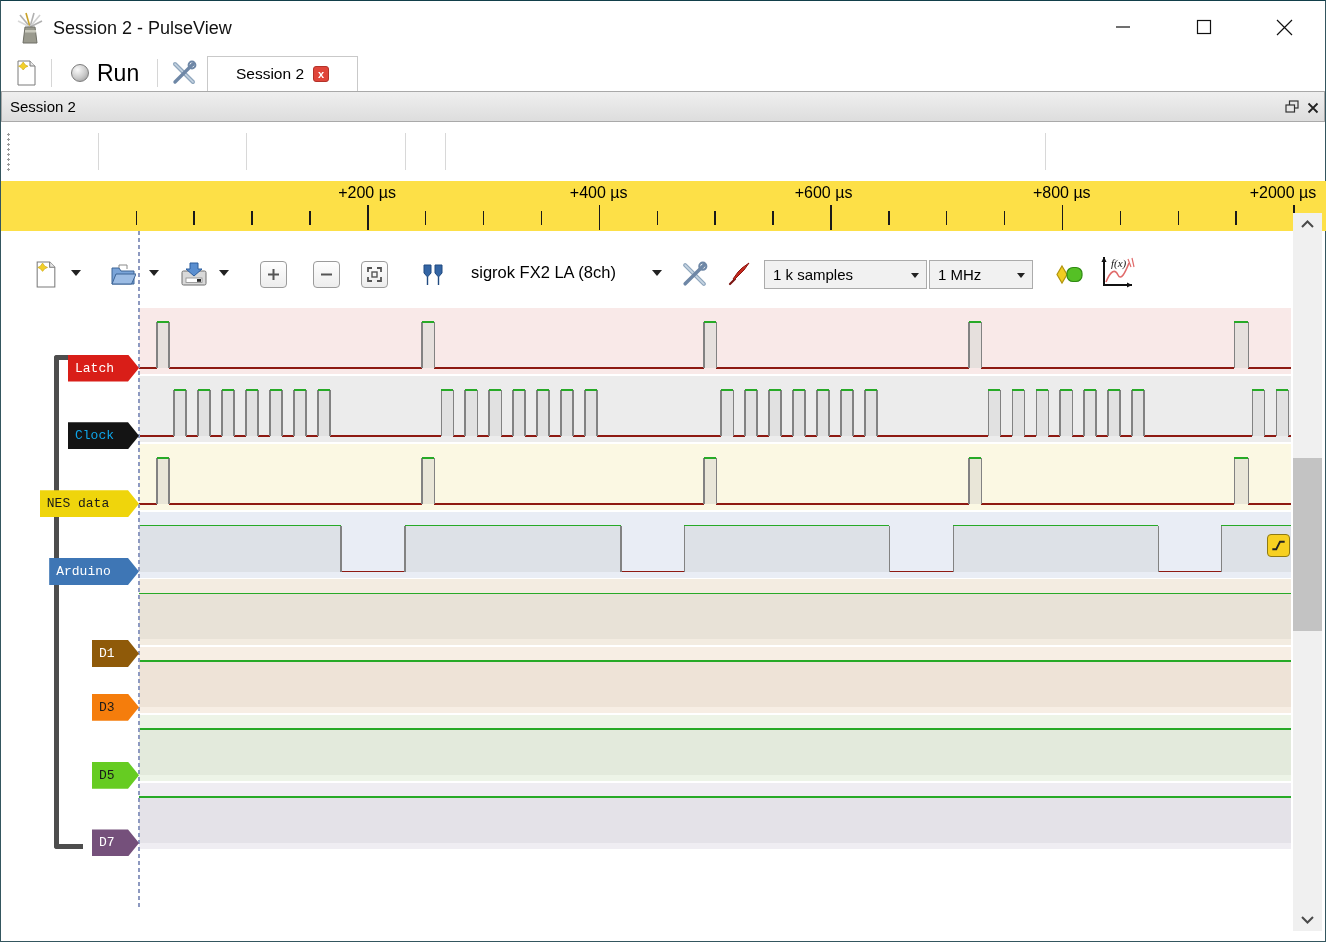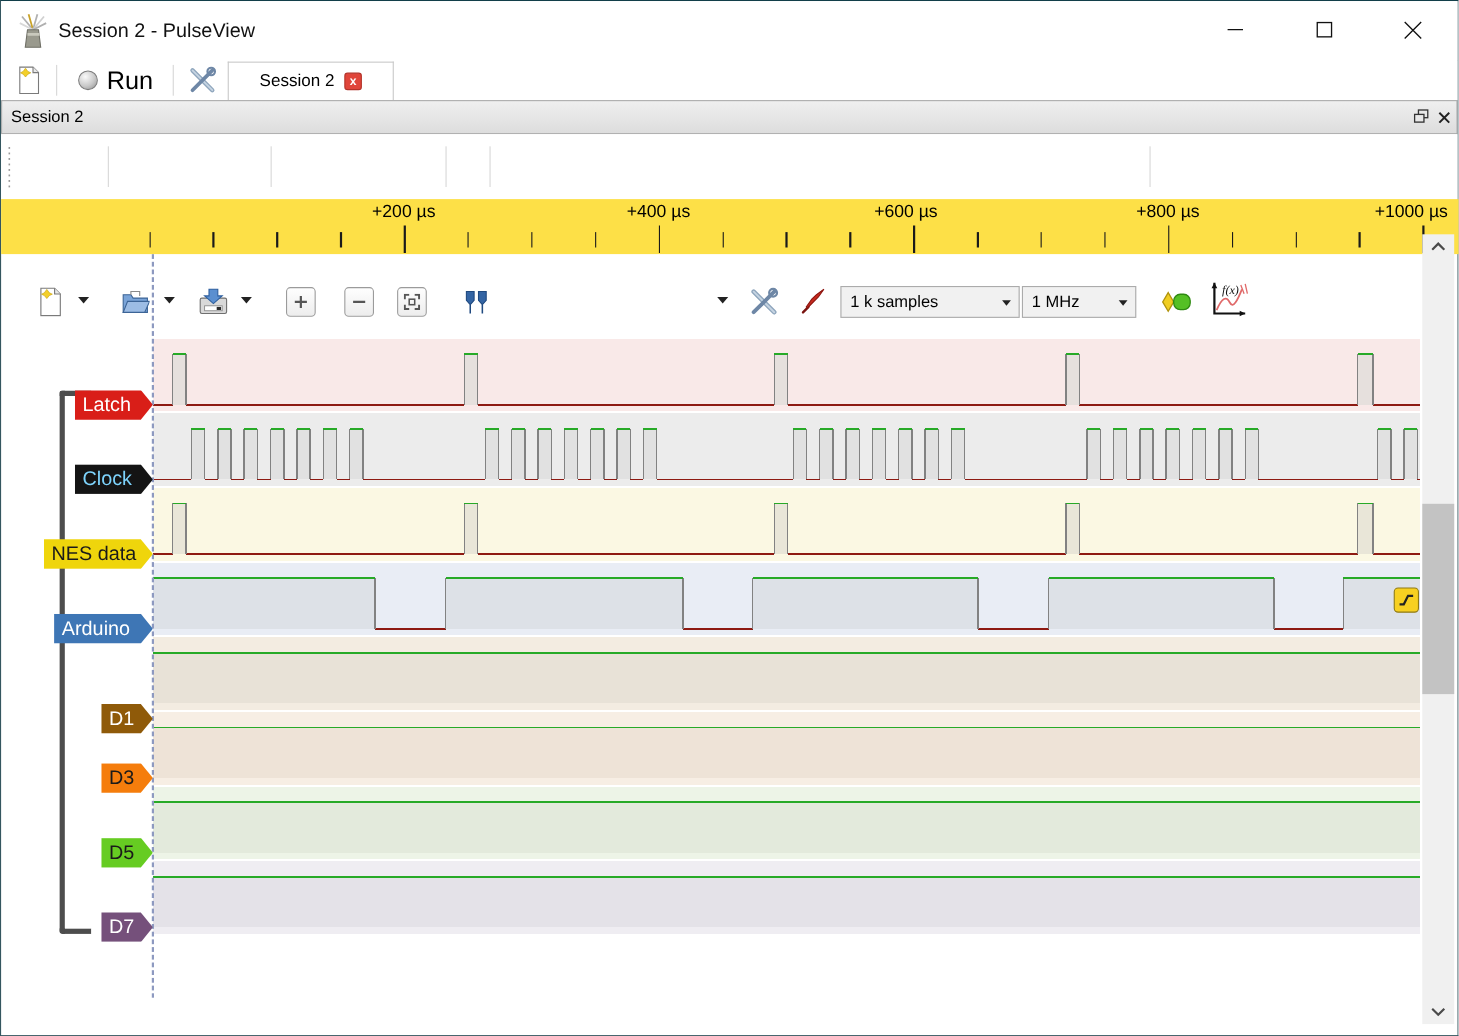--- a/index.html
+++ b/index.html
@@ -46,22 +46,22 @@
   
   .ruler { position:absolute; left:0; top:180px; width:1326px; height:50px; background:#fde047; }
   .rlabel { position:absolute; top:3px; font-size:16px; color:#000; white-space:nowrap; }
   .tickM { position:absolute; top:24px; width:1.5px; height:25px; background:#1a1a1a; }
   .tickm { position:absolute; top:30px; width:1.5px; height:14px; background:#1a1a1a; }
 
   
   #traces { position:absolute; left:138px; top:230px; width:1152px; height:700px; }
   .dash0 { position:absolute; left:137px; top:230px; width:2px; height:676px;
            background-image:linear-gradient(#8d99c0 60%, transparent 40%); background-size:2px 7px; }
-  .chtag { position:absolute; height:27px; line-height:27px; font-size:18px; padding-left:7px;
-           clip-path:polygon(0 0, calc(100% - 11px) 0, 100% 50%, calc(100% - 11px) 100%, 0 100%); }
+  .chtag { position:absolute; height:27px; line-height:27px; font-size:13px; padding-left:7px;
+           clip-path:polygon(0 0, calc(100% - 11px) 0, 100% 50%, calc(100% - 11px) 100%, 0 100%);font-family:Liberation Mono, monospace; }
   .bracket { position:absolute; left:53px; top:354px; width:29px; height:494px;
              border-left:5px solid #4d4d4d; border-top:5px solid #4d4d4d; border-bottom:5px solid #4d4d4d; border-radius:3px 0 0 3px; }
   .trigger-badge { position:absolute; left:1266px; top:533px; width:23px; height:23px; background:#f7d021;
                    border:1px solid #8f7a14; border-radius:4px; display:flex; align-items:center; justify-content:center; }
 
   
   .vscroll { position:absolute; left:1292px; top:212px; width:29px; height:718px; background:#f0f0f0; }
   .vthumb { position:absolute; left:0; top:245px; width:29px; height:173px; background:#c3c3c3; }
   .varrow { position:absolute; left:0; width:29px; height:22px; display:flex; align-items:center; justify-content:center; }
 </style>
@@ -201,20 +201,21 @@
     <div class="icon-btn" style="left:417px; top:139px; width:30px; height:27px; position:absolute;">
       <svg width="26" height="24" viewBox="0 0 26 24">
         <path d="M4 2 L11 2 L11 10 L7.5 14 L4 10 Z" fill="#3465a4" stroke="#204a80"></path>
         <path d="M15 2 L22 2 L22 10 L18.5 14 L15 10 Z" fill="#3465a4" stroke="#204a80"></path>
         <path d="M7.5 14 L7.5 22 M18.5 14 L18.5 22" stroke="#204a80" stroke-width="1.4"></path>
       </svg>
     </div>
 
     <div class="vsep" style="left:444px;"></div>
 
+    <div class="device-label">sigrok FX2 LA (8ch)</div>
     <div class="caret" style="left:651px;"></div>
 
     <div class="icon-btn" style="left:677px; top:138px; width:32px; height:28px; position:absolute;">
       <svg width="27" height="27" viewBox="0 0 26 26">
         <path d="M4 4 L22 22" stroke="#8fa6bd" stroke-width="4" stroke-linecap="round"></path>
         <path d="M4 4 L22 22" stroke="#c7d5e3" stroke-width="1.6" stroke-linecap="round"></path>
         <path d="M22 4 L4 22" stroke="#6e87a6" stroke-width="3.4" stroke-linecap="round"></path>
         <circle cx="21" cy="5" r="3.4" fill="none" stroke="#6e87a6" stroke-width="2"></circle>
       </svg>
     </div>
@@ -258,21 +259,21 @@
 
   <div class="ruler" id="ruler">
       <div class="rlabel" style="left: 330.584px; width: 71px; text-align: center;">+200 µs</div>
       <div class="tickM" style="left: 366.084px;"></div>
       <div class="rlabel" style="left: 562.142px; width: 71px; text-align: center;">+400 µs</div>
       <div class="tickM" style="left: 597.642px;"></div>
       <div class="rlabel" style="left: 793.7px; width: 71px; ">+600 µs</div>
       <div class="tickM" style="left: 829.2px;"></div>
       <div class="rlabel" style="left: 1025.26px; width: 71px; text-align: center;">+800 µs</div>
       <div class="tickM" style="left: 1060.76px;"></div>
-      <div class="rlabel" style="left: 1242px; width: 80px; text-align: center;">+1000 µs</div>
+      <div class="rlabel" style="left: 1242px; width: 80px; text-align: center;">+2000 µs</div>
       <div class="tickM" style="left: 1292.32px;"></div>
       <div class="tickm" style="left: 134.527px;"></div>
       <div class="tickm" style="left: 192.416px;"></div>
       <div class="tickm" style="left: 250.306px;"></div>
       <div class="tickm" style="left: 308.195px;"></div>
       <div class="tickm" style="left: 423.974px;"></div>
       <div class="tickm" style="left: 481.863px;"></div>
       <div class="tickm" style="left: 539.753px;"></div>
       <div class="tickm" style="left: 655.532px;"></div>
       <div class="tickm" style="left: 713.421px;"></div>
@@ -527,21 +528,21 @@
         <rect x="0" y="498.14200000000005" width="1152" height="46" fill="#e3eadc" shape-rendering="crispEdges"></rect>
         <line x1="0" y1="498.14200000000005" x2="1152" y2="498.14200000000005" stroke="#27aa27" stroke-width="1.6" shape-rendering="crispEdges"></line>
         <rect x="0" y="565.999" width="1152" height="46" fill="#e4e2e8" shape-rendering="crispEdges"></rect>
         <line x1="0" y1="565.999" x2="1152" y2="565.999" stroke="#27aa27" stroke-width="1.6" shape-rendering="crispEdges"></line>
       </svg>
   </div>
   <div class="dash0"></div>
   <div class="bracket"></div>
   <div id="tags">
       <div class="chtag" style="width: 71px; left: 67px; top: 353.5px; background: rgb(217, 30, 24); color: rgb(255, 255, 255);">Latch</div>
-      <div class="chtag" style="width: 71px; left: 67px; top: 421.357px; background: rgb(20, 20, 20); color: #7dd3fc;">Clock</div>
+      <div class="chtag" style="width: 71px; left: 67px; top: 421.357px; background: rgb(20, 20, 20); color: #0ea5e9;">Clock</div>
       <div class="chtag" style="width: 99.2px; left: 38.8px; top: 489.214px; background: rgb(239, 213, 12); color: rgb(26, 26, 26);">NES data</div>
       <div class="chtag" style="width: 89.8px; left: 48.2px; top: 557.071px; background: rgb(62, 118, 181); color: rgb(255, 255, 255);">Arduino</div>
       <div class="chtag" style="width: 47px; left: 91px; top: 624.928px; background: rgb(143, 90, 9); color: rgb(255, 255, 255); margin-top: 14px;">D1</div>
       <div class="chtag" style="width: 47px; left: 91px; top: 692.785px; background: rgb(245, 125, 12); color: rgb(26, 26, 26);">D3</div>
       <div class="chtag" style="width: 47px; left: 91px; top: 760.642px; background: rgb(102, 204, 34); color: rgb(26, 26, 26);">D5</div>
       <div class="chtag" style="width: 47px; left: 91px; top: 828.499px; background: rgb(117, 80, 123); color: rgb(255, 255, 255);">D7</div>
     </div>
 
   <div class="trigger-badge">
     <svg width="17" height="17" viewBox="0 0 22 22">

